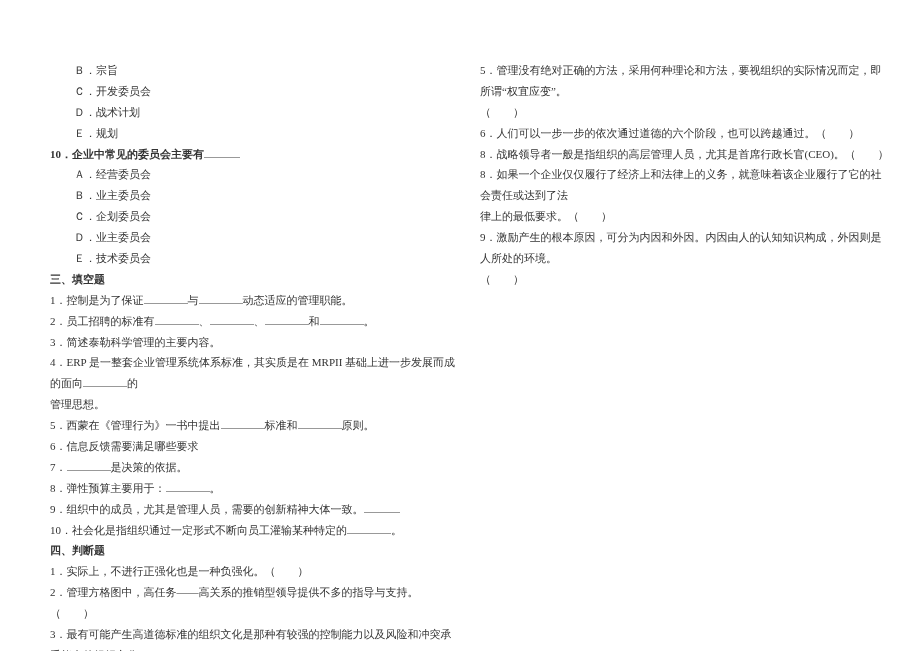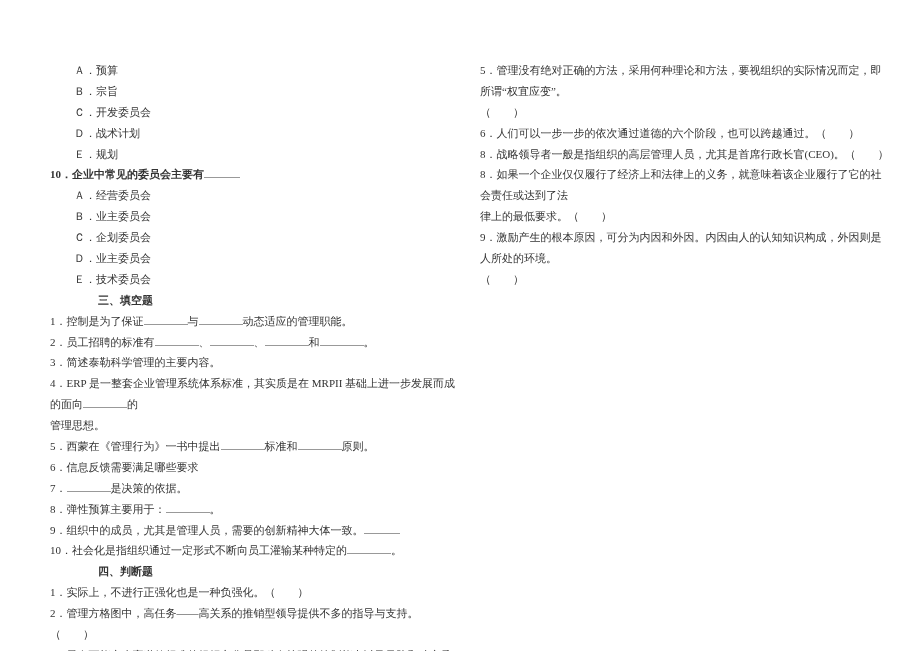--- a/index.html
+++ b/index.html
@@ -18,31 +18,30 @@
       flex-direction: row;
       padding: 60px 30px 20px 50px;
       gap: 20px;
     }
     .col {
       flex: 1;
       line-height: 1.9;
     }
     .indent-1 { padding-left: 24px; }
     .indent-0 { padding-left: 0; font-weight: bold; }
-    .section-head { font-weight: bold; margin-left: 48px; }
+    .section-head { font-weight: bold; }
     .blank { display: inline-block; border-bottom: 1px solid #999; height: 0.9em; vertical-align: baseline; }
     .b30 { width: 36px; }
     .b40 { width: 44px; }
   </style>
 </head>
 <body>
 
 <div class="page">
   <div class="col">
-    <div class="indent-1">Ａ．预算</div>
     <div class="indent-1">Ｂ．宗旨</div>
     <div class="indent-1">Ｃ．开发委员会</div>
     <div class="indent-1">Ｄ．战术计划</div>
     <div class="indent-1">Ｅ．规划</div>
 
     <div class="indent-0">
       <span>10．企业中常见的委员会主要有</span><span class="blank b30"></span>
     </div>
     <div class="indent-1">Ａ．经营委员会</div>
     <div class="indent-1">Ｂ．业主委员会</div>

